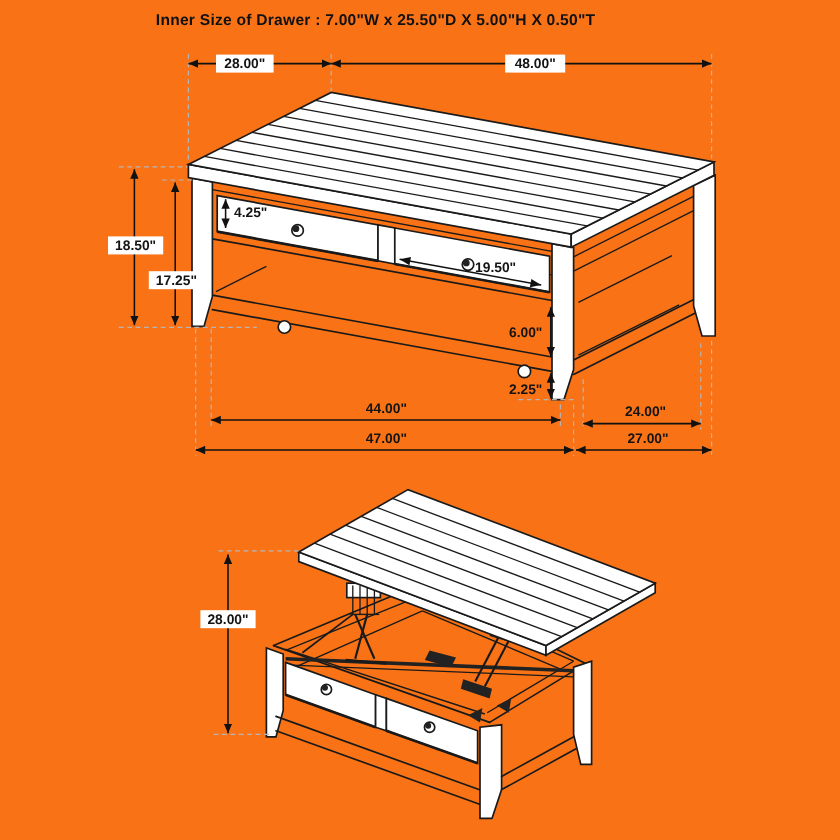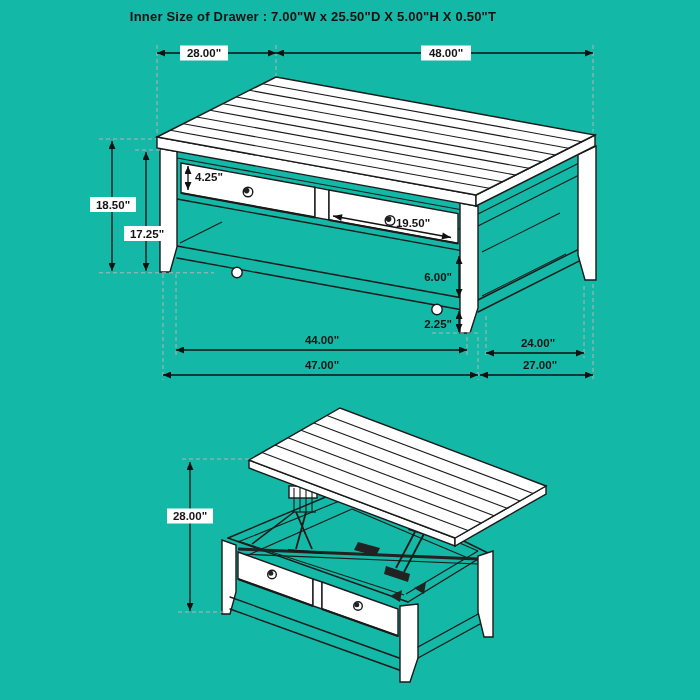--- a/index.html
+++ b/index.html
@@ -1,16 +1,16 @@
 <!DOCTYPE html>
 <html><head>
 <meta charset="utf-8">
 <style>
   html,body{margin:0;padding:0;background:#fff;}
-  .canvas{position:relative;width:700px;height:700px;background:#14b8a6;overflow:hidden;
+  .canvas{position:relative;width:700px;height:700px;background:#f97316;overflow:hidden;
           font-family:"Liberation Sans",sans-serif;}
   .title{position:absolute;top:9px;left:313px;transform:translateX(-50%);
          font-size:13px;font-weight:bold;color:#111;white-space:nowrap;letter-spacing:.2px;}
   svg{position:absolute;left:0;top:0;}
   svg text{font-family:"Liberation Sans",sans-serif;font-weight:bold;font-size:11.5px;fill:#141414;}
   .ln{stroke:#1a1a1a;stroke-width:1.4;fill:none;stroke-linecap:round;}
   .th{stroke:#1a1a1a;stroke-width:1.1;fill:none;}
   .tk{stroke:#1a1a1a;stroke-width:2.2;fill:none;}
   .wh{fill:#ffffff;stroke:#1a1a1a;stroke-width:1.4;}
   .dk{fill:#222222;stroke:none;}

